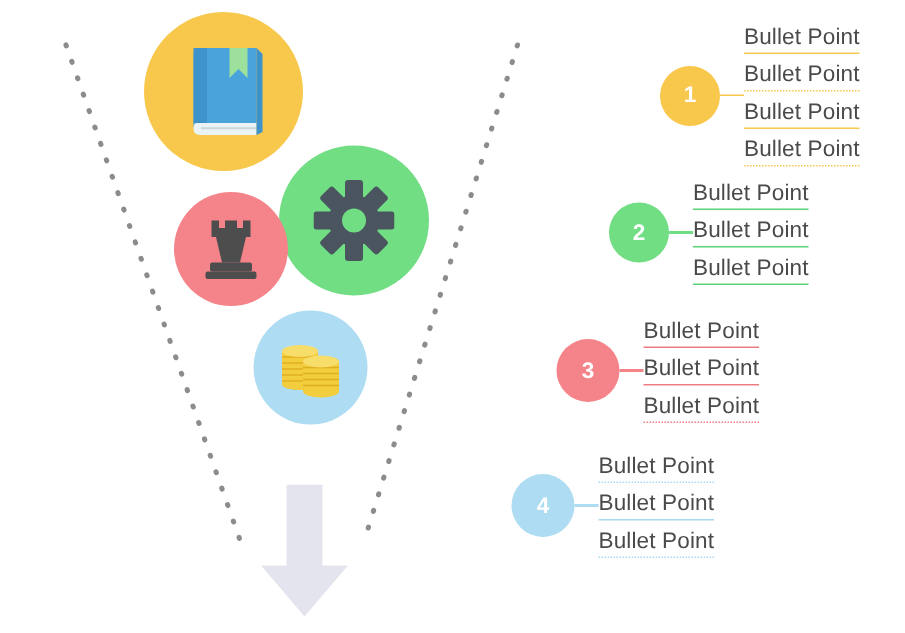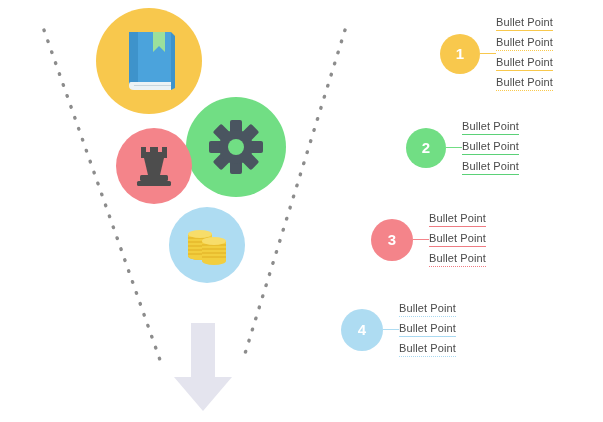--- a/index.html
+++ b/index.html
@@ -102,21 +102,21 @@
   #conn-2 { background: #71DE84; }
   #conn-3 { background: #F4848A; }
   #conn-4 { background: #AEDCF2; }
 
   .bullets {
     display: flex;
     flex-direction: column;
   }
   .bullet-row {
     display: block;
-    font-size: 11px;
+    font-size: 15px;
     color: #4a4a4a;
     letter-spacing: 0.1px;
     padding-bottom: 2px;
     margin-bottom: 5px;
     white-space: nowrap;
   }
   .bullet-row:last-child { margin-bottom: 0; }
 
   
   .ul-solid-1 { border-bottom: 1.6px solid #F8C84D; }

